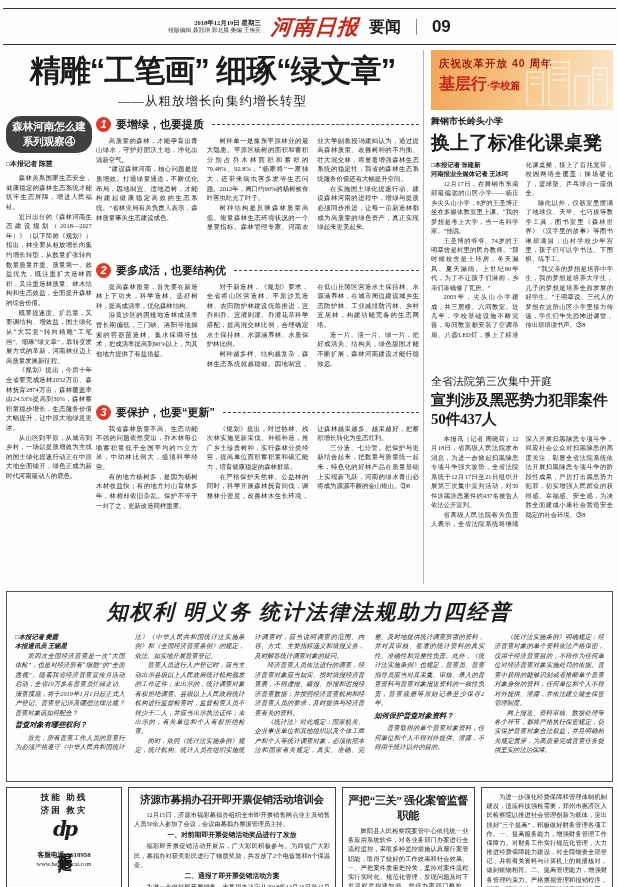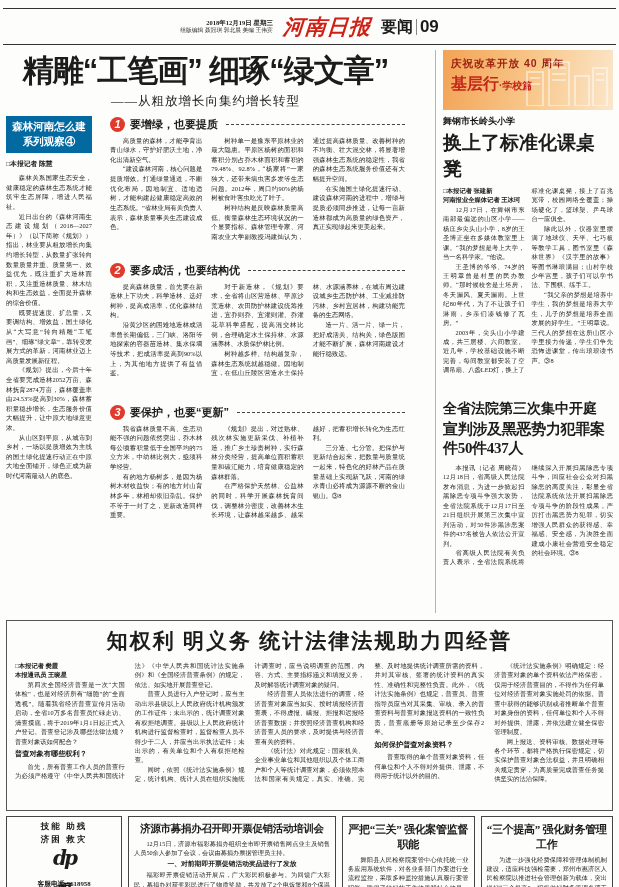--- a/index.html
+++ b/index.html
@@ -9,78 +9,78 @@
   .sheet { padding:8px 3px 0; }
 
   
   .masthead-bar { border-top:1px solid #333; border-bottom:1px solid #333;
     display:flex; align-items:center; justify-content:center; gap:10px; padding:4px 0 3px; }
   .pubinfo { text-align:right; line-height:1.35; }
   .pubinfo .d1 { font-size:6.5px; font-weight:bold; }
   .pubinfo .d2 { font-size:5.8px; color:#333; }
   .masthead { font-size:21px; font-weight:bold; font-style:italic; color:#cf2015;
     font-family:"Liberation Serif",serif; letter-spacing:1px; transform:skewX(-4deg); }
-  .secpage { display:flex; align-items:center; gap:3px; }
+  .secpage { display:flex; align-items:center; gap:15px; }
   .secpage .sec { font-size:16px; font-weight:bold; font-family:"Liberation Sans",sans-serif; }
   .secpage .bar { width:1px; height:16px; background:#888; }
   .secpage .pg { font-size:17px; font-weight:bold; font-family:"Liberation Sans",sans-serif; }
 
   
   .main { display:grid; grid-template-columns:86px 1fr 190px; grid-template-rows:auto 1fr;
-          column-gap:18px; padding:5px 3px 0; }
+          column-gap:4px; padding:5px 3px 0; }
   .headline-block { grid-column:1/3; grid-row:1; text-align:center; padding:3px 0 2px; }
   .main-headline { font-family:"Liberation Sans","DejaVu Sans",sans-serif; font-weight:900;
     font-size:31px; letter-spacing:-1px; line-height:1.15; }
   .main-subtitle { font-size:12.5px; margin-top:4px; letter-spacing:1px; }
 
   .left-col { grid-column:1; grid-row:2; padding-top:4px; }
-  .series-box { background:#0369a1; color:#fff; text-align:center; font-weight:bold;
-    font-family:"Liberation Sans",sans-serif; font-size:10.5px; line-height:1.5; padding:3px 0; }
+  .series-box { background:#404040; color:#fff; text-align:center; font-weight:bold;
+    font-family:"Liberation Sans",sans-serif; font-size:10.5px; line-height:1.5; padding:3px 0;border-radius:15px; }
   .byline { font-size:6.8px; font-weight:bold; margin:6px 0 4px; }
   .sidebar-text { height:384px; overflow:hidden; font-size:6.4px; line-height:1.5;
     text-align:justify; }
   .sidebar-text p, .sec-body p, .twocol p, .census-cols p, .ad-body p { text-indent:2em; margin:0; }
 
   .mid-col { grid-column:2; grid-row:2; padding-top:2px; }
   .sec-head { display:flex; align-items:center; gap:5px; margin:3px 0 4px; }
   .num-badge { width:15px; height:15px; border-radius:50%; background:#e03a2c; color:#fff;
     font-family:"Liberation Sans",sans-serif; font-weight:bold; font-style:italic; font-size:11px;
     display:flex; align-items:center; justify-content:center; flex:0 0 15px; }
   .sec-title { font-family:"Liberation Sans",sans-serif; font-weight:bold; font-size:11px; }
   .sec-dash { flex:1; border-top:1.3px dashed #444; height:0; margin-left:3px; }
   .sec-body { column-count:3; column-gap:9px; font-size:6.4px; line-height:1.5;
     text-align:justify; overflow:hidden; }
   #sec1 .sec-body { height:124px; } #sec2 .sec-body { height:120px; } #sec3 .sec-body { height:146px; }
 
-  .right-col { grid-column:3; grid-row:1/3; border-left:1px solid #b5b5b0; padding-left:7px;margin-left:12px; }
+  .right-col { grid-column:3; grid-row:1/3; border-left:1px solid #b5b5b0; padding-left:7px; }
   .banner { position:relative; height:60px; background:linear-gradient(100deg,#f3a356,#f8c98d 55%,#fbe6cb);
     overflow:hidden; padding:7px 0 0 8px; margin-bottom:5px; }
   .banner .b1 { font-family:"Liberation Sans",sans-serif; font-weight:bold; font-size:10.5px;
     color:#9e2312; letter-spacing:1px; }
   .banner .b2 { font-family:"Liberation Sans",sans-serif; font-weight:900; font-size:16px;
     color:#c4261a; margin-top:3px; }
   .banner .b2 small { font-size:10px; font-weight:bold; }
   .banner svg { position:absolute; right:2px; top:4px; opacity:.8; }
   .kicker { font-size:9px; font-weight:bold; margin:2px 0 2px; }
   .school-headline { font-family:"Liberation Sans",sans-serif; font-weight:900; font-size:19px;
     margin:1px 0 4px; }
   .twocol { column-count:2; column-gap:7px; font-size:6.3px; line-height:1.5; text-align:justify;
     overflow:hidden; }
   #school-body { height:206px; }
   .byl { text-indent:0 !important; font-weight:bold; }
   .court { margin-top:8px; }
-  .court-kicker { font-size:14px; font-weight:bold; }
+  .court-kicker { font-size:11px; font-weight:normal; }
   .court-headline { font-size:15px; font-weight:900; letter-spacing:-0.3px; margin:2px 0 5px;
     font-family:Liberation Serif, serif; }
   .badge { display:block; background:#d7281e; color:#fff; font-family:"Liberation Sans",sans-serif;
     font-weight:bold; font-size:11px; text-align:center; padding:5px 2px; margin:0 4px 5px 0; }
   #court-body { height:150px; }
 
   
-  .census { border:1px solid #555; margin:7px 3px 5px; padding:6px 8px 7px; }
+  .census { border:1px solid #555; margin:7px 3px 5px; padding:6px 8px 7px;font-style:italic; }
   .census-headline { text-align:center; font-size:21px; font-weight:900; letter-spacing:2px;
     font-family:"Liberation Serif",serif; margin-bottom:6px; }
   .census-cols { column-count:5; column-gap:10px; font-size:6.3px; line-height:1.5;
     text-align:justify; height:142px; overflow:hidden; }
   .census-cols h4 { font-size:7.2px; text-align:left; margin:3px 0 2px; font-weight:bold;
     font-family:"Liberation Sans",sans-serif; }
 
   
   .ads { display:grid; grid-template-columns:116px 208px 1fr 1fr; gap:6px; padding:0 3px; }
   .adbox { border:1px solid #444; height:128px; overflow:hidden; padding:4px 5px; }
@@ -271,20 +271,19 @@
     </div>
 
     <div class="adbox">
       <div class="ad-headline">严把“三关” 强化案管监督职能</div>
       <div class="ad-body">
           <p>舞阳县人民检察院案管中心依托统一业务应用系统软件，对各业务部门办案进行全流程监控，采取多种监控措施认真履行案管职能，取得了较好的工作效果和社会效果。一、严把案件质量把控关，坚持对案件流程实行实时化、规范化管理，发现问题及时下发流程监控通知书，督促办案部门整改。二、严把涉案财物监管关，对扣押、冻结的涉案款物逐案登记、逐项审查，确保涉案财物处置合法合规。三、严把案件信息公开关，对依法应当公开的案件程序性信息、重要案件信息及时发布，保障当事人的知情权，促进司法公开透明，提高检察机关执法公信力。（胡娟 刘刚）</p>
         </div>
     </div>
 
     <div class="adbox">
-      <div class="ad-headline">“三个提高” 强化财务管理工作</div>
       <div class="ad-body">
           <p>为进一步强化经费保障和管理体制机制建设，适应科技强检需要，郑州市惠济区人民检察院以推进社会管理创新为载体，突出抓好“三个提高”，积极做好财务管理各项工作。一、提高服务能力，增强财务管理工作保障力。对财务工作实行规范化管理，大力推进经费保障能力建设，对全院物资全部登记，并将有关资料与计算机上的账册核对，做到账物相符。二、提高管理能力，增强财务管理约束力。严格票据管理和报销程序，压缩一般性支出，把有限的经费用到办案一线。三、提高学习能力，增强财务管理工作执行力。要求财务工作人员在钻研业务知识的同时，学习财会审计法规等知识，不断提高依法理财水平，充分发挥财务工作的保障作用，促进检察工作科学发展。（周丰韬 张慧勇）</p>
         </div>
     </div>
   </div>
 
 </div>
 
 </body></html>

